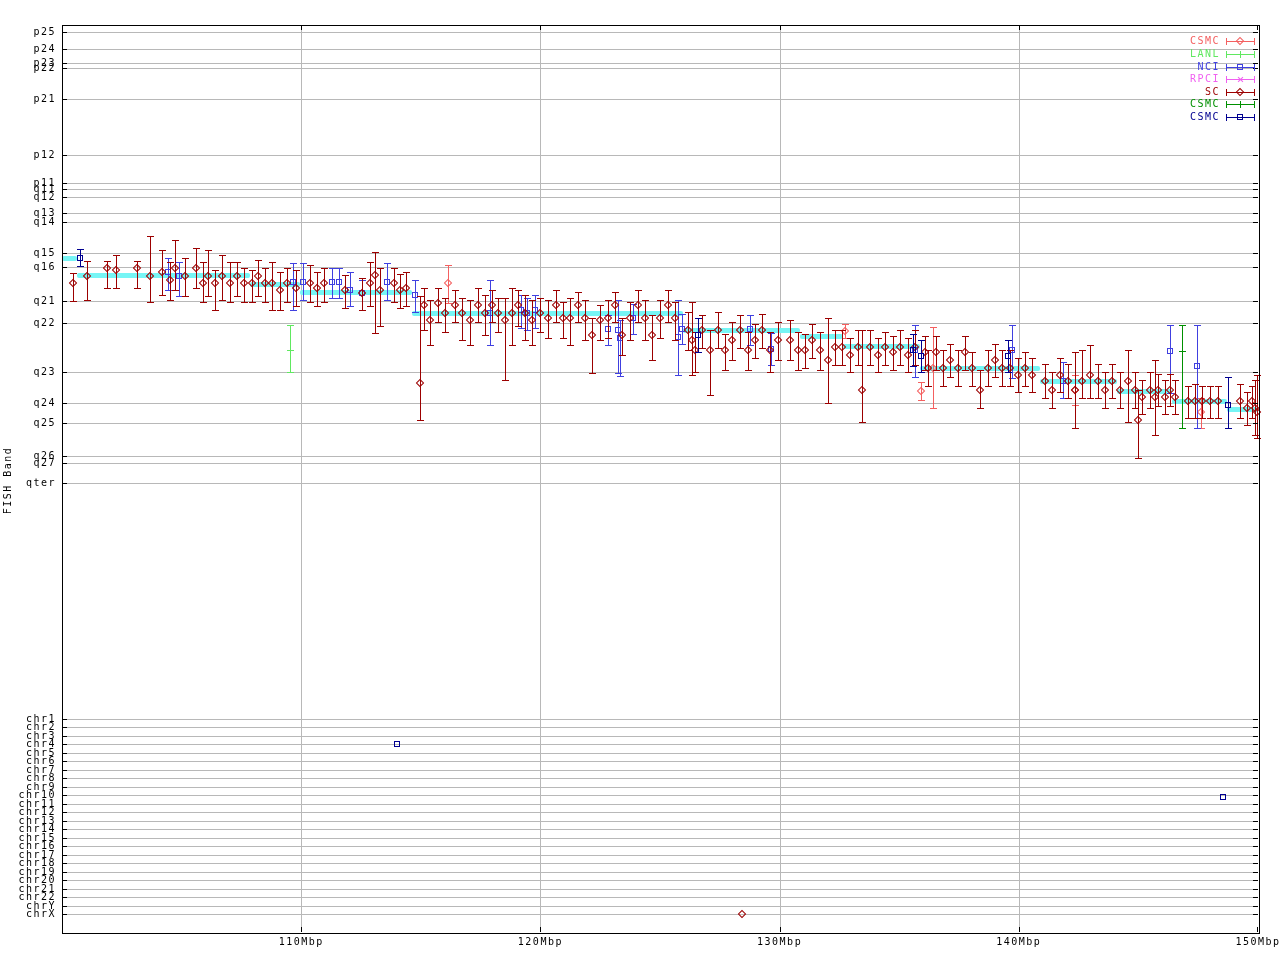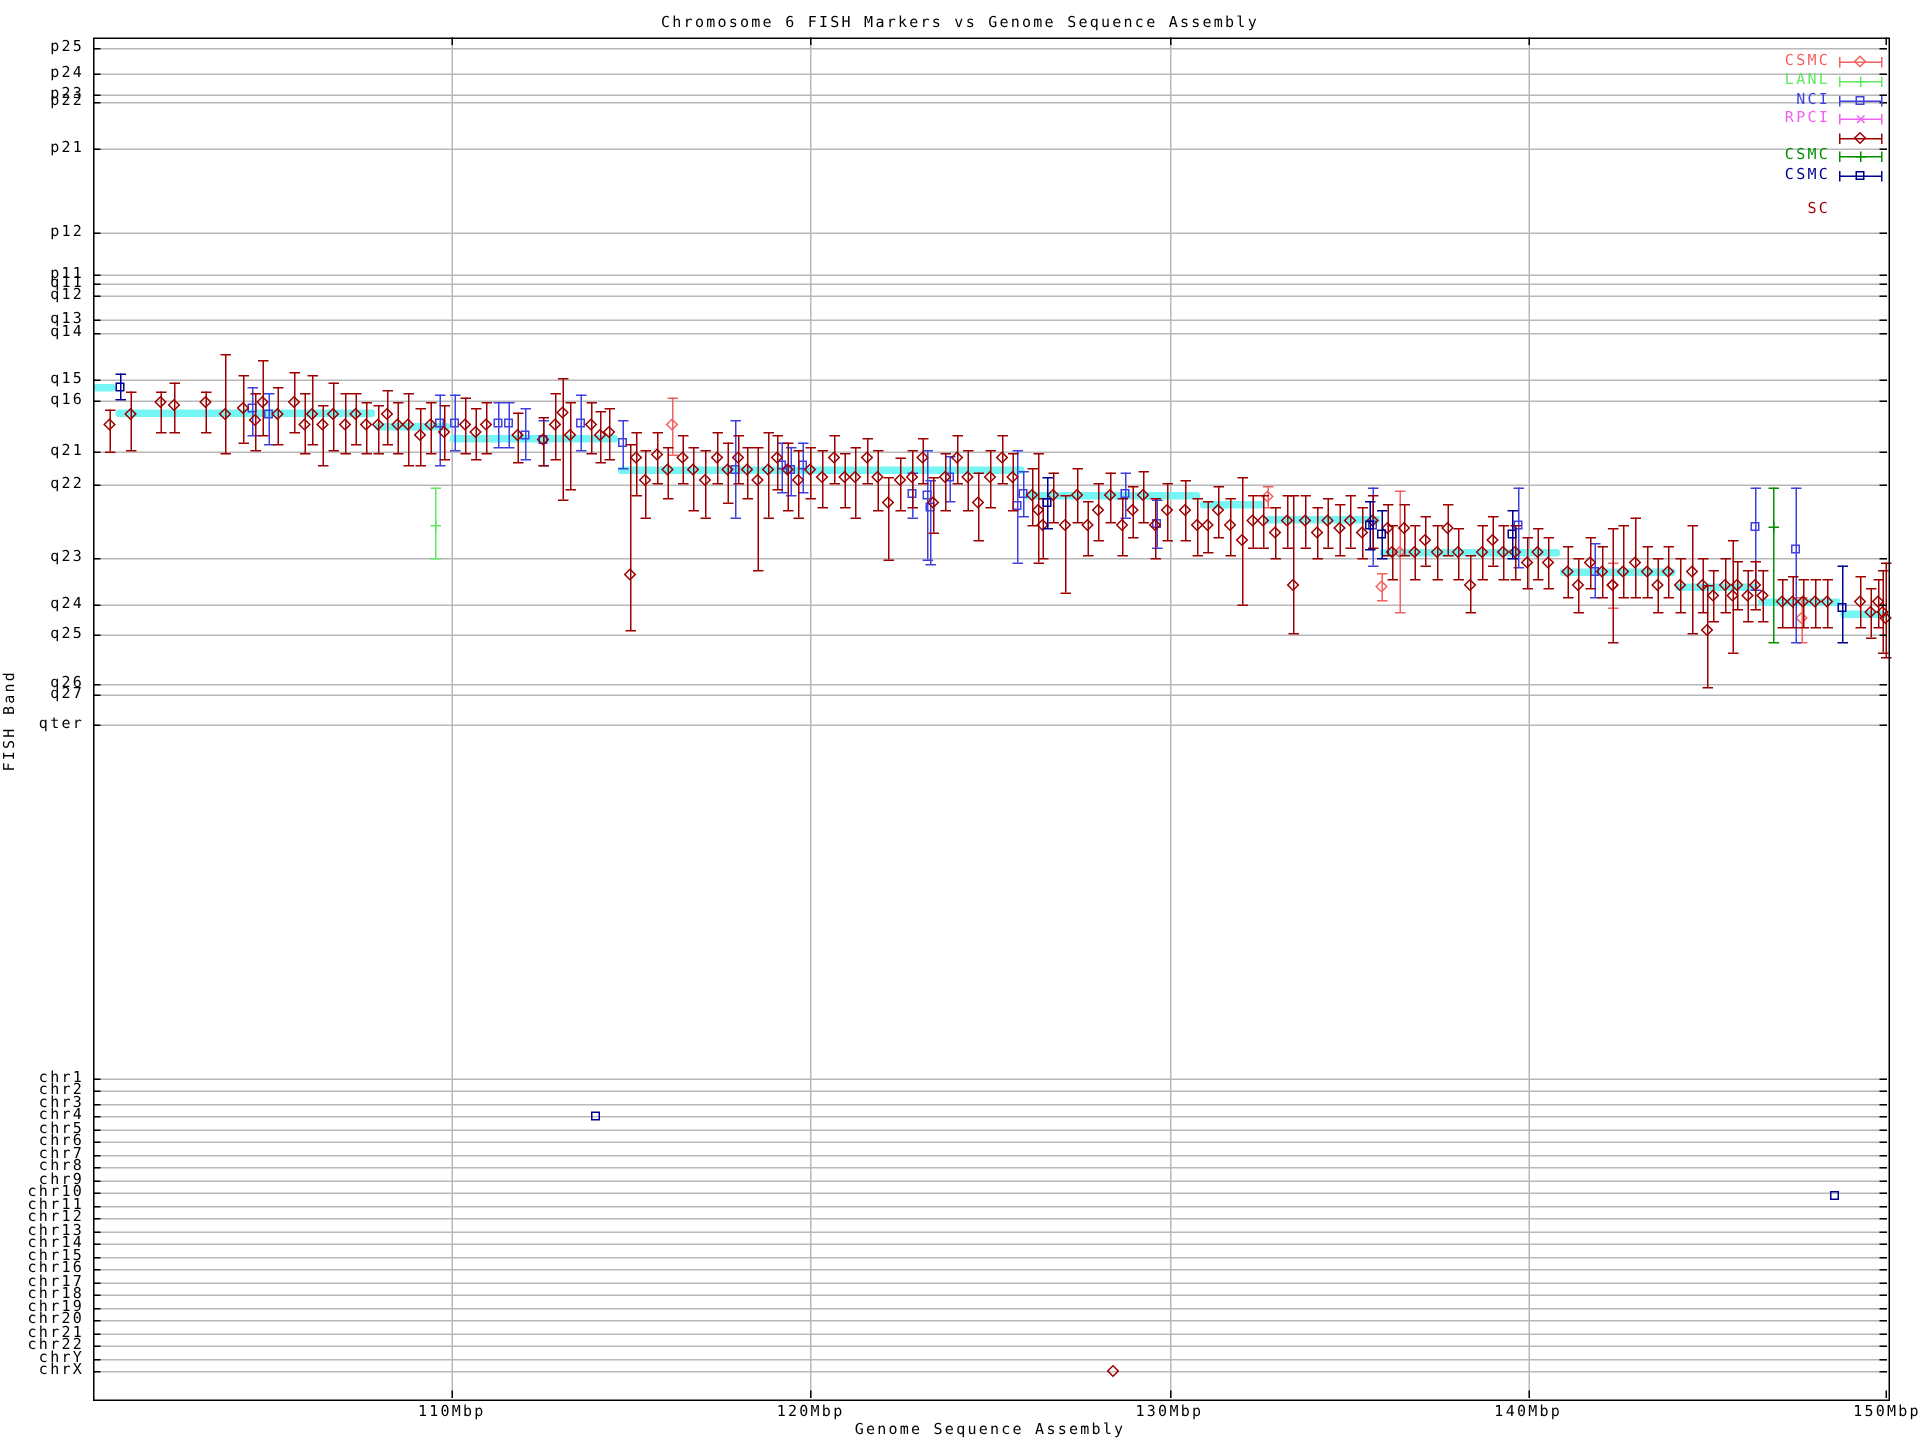--- a/index.html
+++ b/index.html
@@ -18,23 +18,21 @@
   #xAxisLabel{position:absolute;top:948px;left:62px;width:1196px;text-align:center;}
   #yAxisLabel{position:absolute;left:-43px;top:475px;width:100px;text-align:center;
               transform:rotate(-90deg);transform-origin:center center;}
   .legendLabel{position:absolute;width:130px;text-align:right;white-space:nowrap;}
   #plotBorder{position:absolute;border:1px solid #000;}
 </style>
 </head>
 <body>
 
 <div id="stage">
-  <div id="title">Chromosome 6 FISH Markers vs Genome Sequence Assembly</div>
   <div id="yAxisLabel">FISH Band</div>
-  <div id="xAxisLabel">Genome Sequence Assembly</div>
   <div id="gridLayer">
       <div class="gridH" style="left: 62px; top: 32px; width: 1196px; height: 1px;"></div>
       <div class="gridH" style="left: 62px; top: 49px; width: 1196px; height: 1px;"></div>
       <div class="gridH" style="left: 62px; top: 63px; width: 1196px; height: 1px;"></div>
       <div class="gridH" style="left: 62px; top: 68px; width: 1196px; height: 1px;"></div>
       <div class="gridH" style="left: 62px; top: 99px; width: 1196px; height: 1px;"></div>
       <div class="gridH" style="left: 62px; top: 155px; width: 1196px; height: 1px;"></div>
       <div class="gridH" style="left: 62px; top: 183px; width: 1196px; height: 1px;"></div>
       <div class="gridH" style="left: 62px; top: 189px; width: 1196px; height: 1px;"></div>
       <div class="gridH" style="left: 62px; top: 197px; width: 1196px; height: 1px;"></div>
@@ -1040,21 +1038,21 @@
       <div class="ebar" style="left: 1226px; top: 67px; width: 28px; height: 1px; background: rgb(64, 64, 224);"></div>
       <div class="ecap" style="left: 1226px; top: 64px; width: 1px; height: 7px; background: rgb(64, 64, 224);"></div>
       <div class="ecap" style="left: 1254px; top: 64px; width: 1px; height: 7px; background: rgb(64, 64, 224);"></div>
       <div class="mk-square" style="left: 1237px; top: 64px; border-color: rgb(64, 64, 224);"></div>
       <div class="legendLabel" style="left: 1090px; top: 73px; color: rgb(240, 96, 240);">RPCI</div>
       <div class="ebar" style="left: 1226px; top: 79px; width: 28px; height: 1px; background: rgb(240, 96, 240);"></div>
       <div class="ecap" style="left: 1226px; top: 76px; width: 1px; height: 7px; background: rgb(240, 96, 240);"></div>
       <div class="ecap" style="left: 1254px; top: 76px; width: 1px; height: 7px; background: rgb(240, 96, 240);"></div>
       <div class="mkbar" style="left: 1237px; top: 79px; width: 7px; height: 1px; background: rgb(240, 96, 240); transform: rotate(45deg);"></div>
       <div class="mkbar" style="left: 1237px; top: 79px; width: 7px; height: 1px; background: rgb(240, 96, 240); transform: rotate(-45deg);"></div>
-      <div class="legendLabel" style="left: 1090px; top: 86px; color: rgb(156, 0, 0); margin-top: 48px;">SC</div>
+      <div class="legendLabel" style="left: 1090px; top: 86px; color: rgb(156, 0, 0);">SC</div>
       <div class="ebar" style="left: 1226px; top: 92px; width: 28px; height: 1px; background: rgb(156, 0, 0);"></div>
       <div class="ecap" style="left: 1226px; top: 89px; width: 1px; height: 7px; background: rgb(156, 0, 0);"></div>
       <div class="ecap" style="left: 1254px; top: 89px; width: 1px; height: 7px; background: rgb(156, 0, 0);"></div>
       <div class="mk-diamond" style="left: 1237px; top: 89px; border-color: rgb(156, 0, 0); transform: rotate(45deg);"></div>
       <div class="legendLabel" style="left: 1090px; top: 98px; color: rgb(0, 144, 0);">CSMC</div>
       <div class="ebar" style="left: 1226px; top: 104px; width: 28px; height: 1px; background: rgb(0, 144, 0);"></div>
       <div class="ecap" style="left: 1226px; top: 101px; width: 1px; height: 7px; background: rgb(0, 144, 0);"></div>
       <div class="ecap" style="left: 1254px; top: 101px; width: 1px; height: 7px; background: rgb(0, 144, 0);"></div>
       <div class="mkbar" style="left: 1237px; top: 104px; width: 7px; height: 1px; background: rgb(0, 144, 0);"></div>
       <div class="mkbar" style="left: 1240px; top: 101px; width: 1px; height: 7px; background: rgb(0, 144, 0);"></div>

